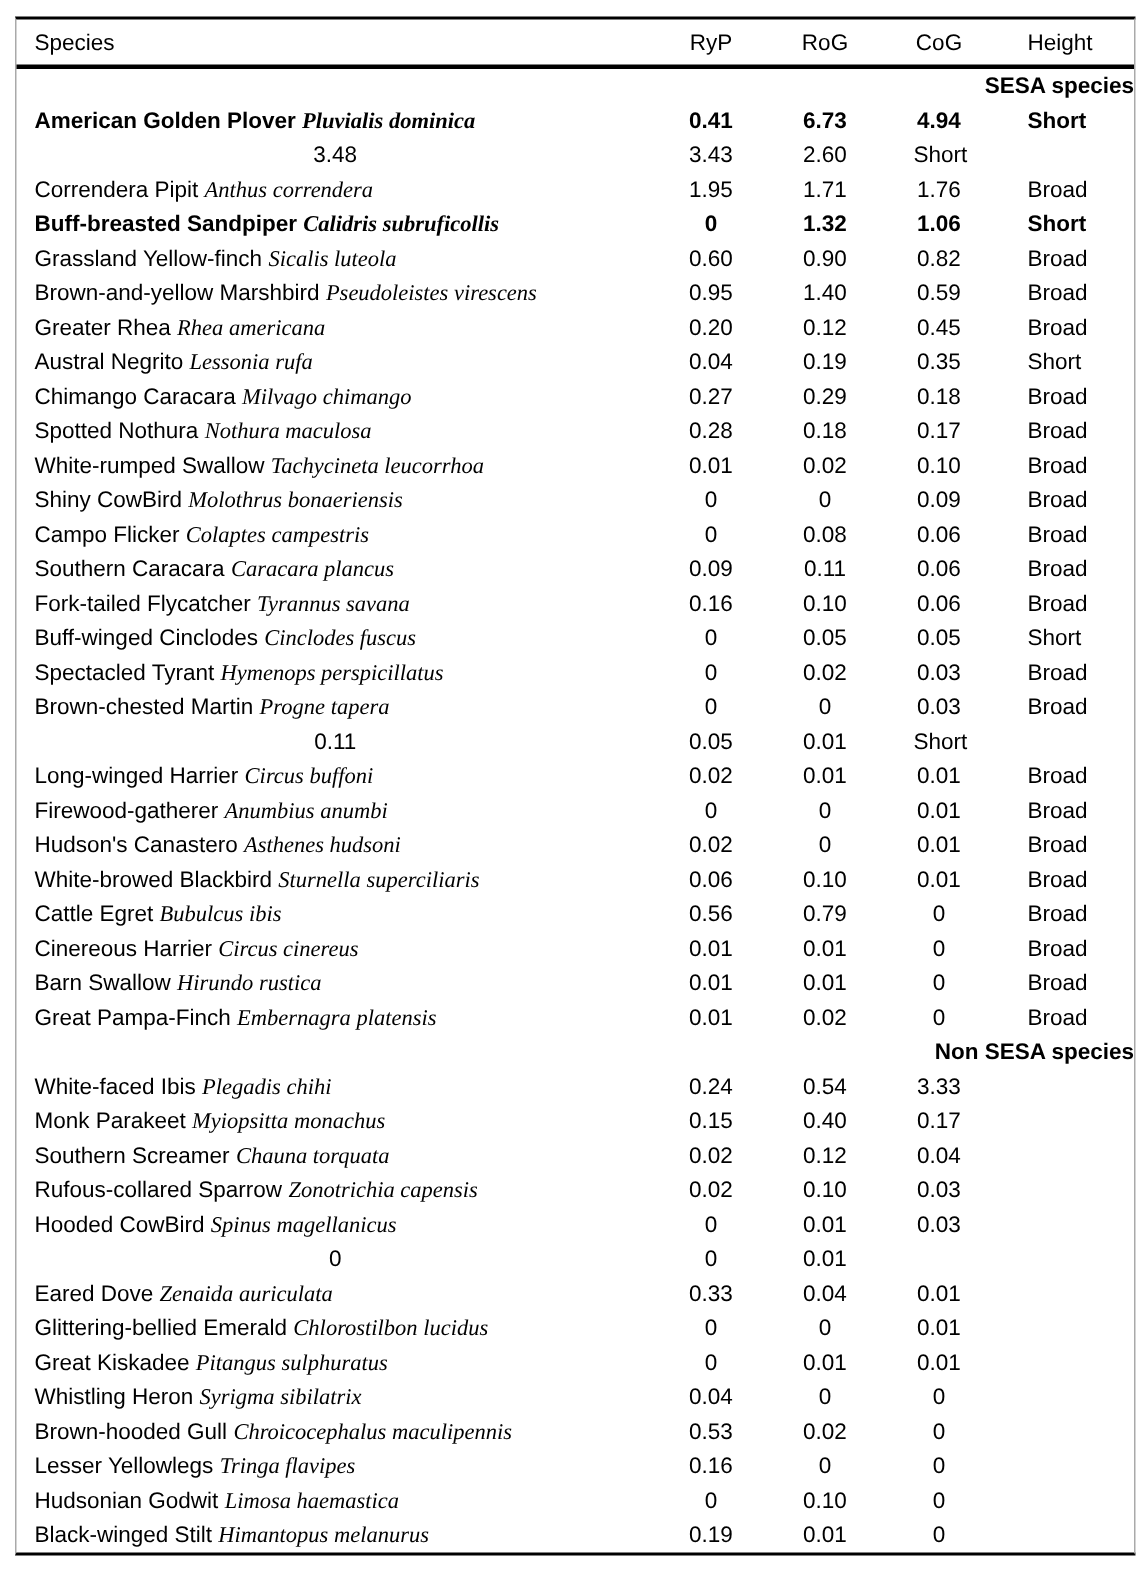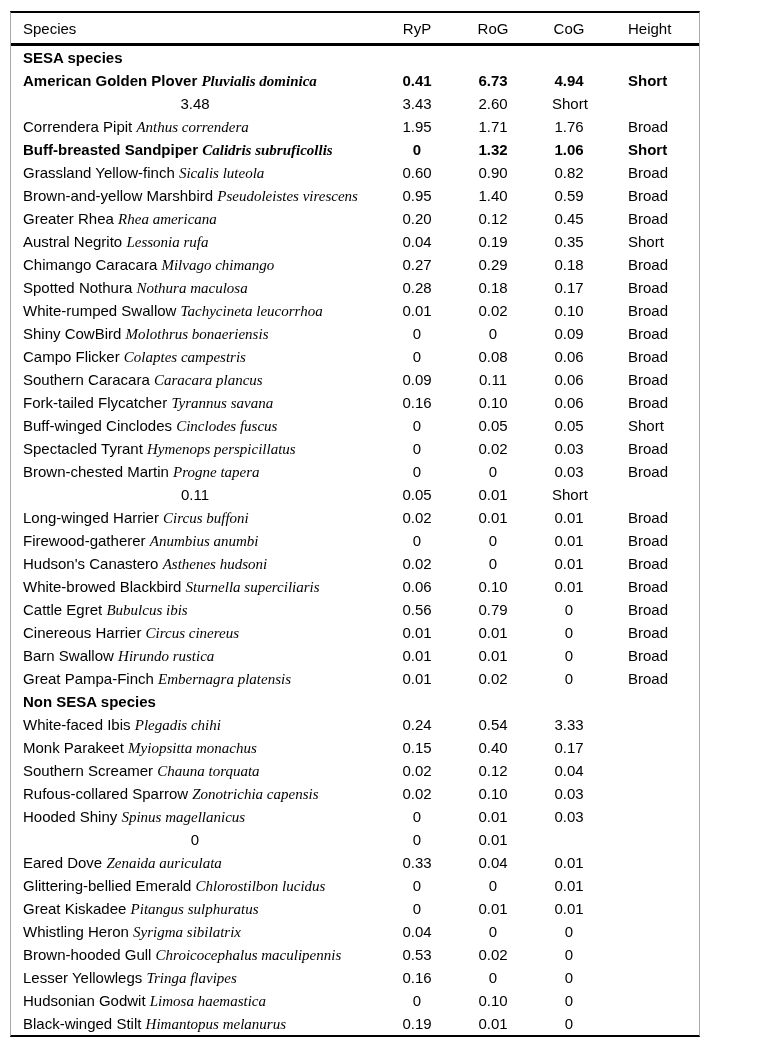--- a/index.html
+++ b/index.html
@@ -15,21 +15,21 @@
   .page {
     position: relative;
     width: 759px;
     height: 1051px;
     overflow: hidden;
   }
   .table-box {
     position: absolute;
     left: 10px;
     top: 11px;
-    width: 690px;
+    width: 747px;
     box-sizing: border-box;
     border-left: 1px solid #a9a9a9;
     border-right: 1px solid #a9a9a9;
     border-top: 2px solid #000;
     border-bottom: 2px solid #000;
     background: #fff;
   }
   .grid {
     display: grid;
     grid-template-columns: 1fr 76px 76px 76px 92px;
@@ -43,20 +43,21 @@
   .row {
     height: 23px;
     font-size: 15px;
   }
   .section-row {
     height: 23px;
     line-height: 23px;
     font-weight: bold;
     font-size: 15px;
     padding-left: 12px;
+    text-align: right;
   }
   .cell.species { padding-left: 12px; white-space: nowrap; overflow: hidden; }
   .cell.num { text-align: center; }
   .cell.height { padding-left: 21px; }
   .sci { font-style: italic; font-family: Liberation Serif, serif; }
   .bold-row { font-weight: bold; }
 </style>
 </head>
 <body>
 
@@ -314,21 +315,21 @@
 
   <div class="row grid">
     <div class="cell species"><span>Rufous-collared Sparrow</span> <span class="sci">Zonotrichia capensis</span></div>
     <div class="cell num">0.02</div>
     <div class="cell num">0.10</div>
     <div class="cell num">0.03</div>
     <div class="cell height"></div>
   </div>
 
   <div class="row grid">
-    <div class="cell species"><span>Hooded Shiny</span> <span class="sci">Spinus magellanicus</span></div>
+    <div class="cell species"><span>Hooded CowBird</span> <span class="sci">Spinus magellanicus</span></div>
     <div class="cell num">0</div>
     <div class="cell num">0.01</div>
     <div class="cell num">0.03</div>
     <div class="cell height"></div>
   </div>
 
   <div class="row grid">
     <div class="cell num">0</div>
     <div class="cell num">0</div>
     <div class="cell num">0.01</div>

